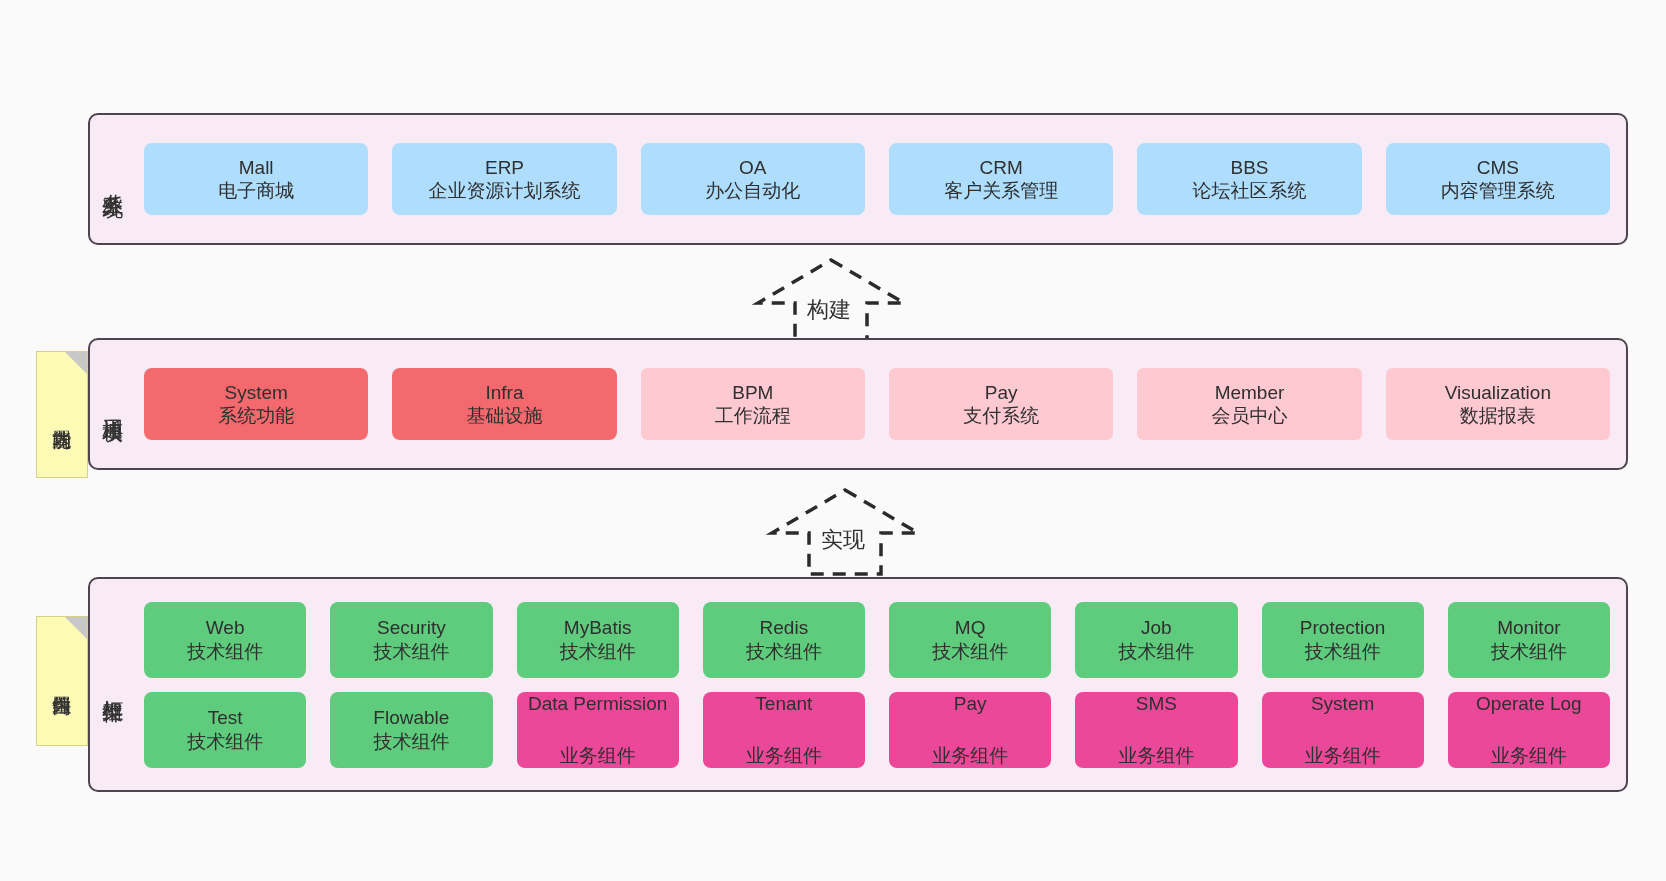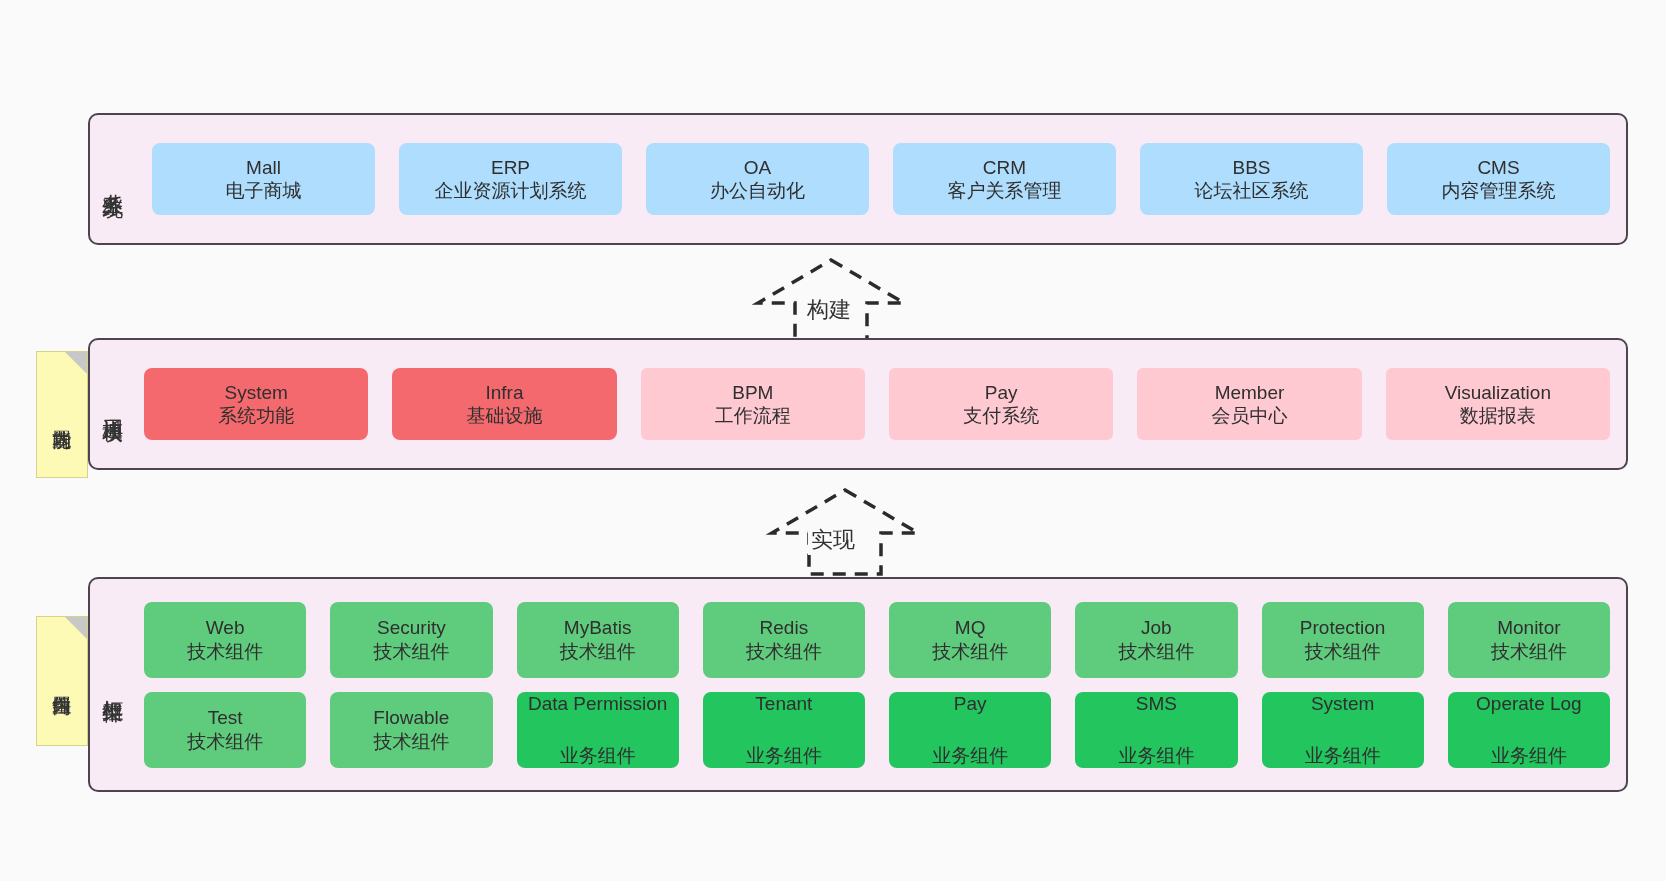--- a/index.html
+++ b/index.html
@@ -81,24 +81,24 @@
     box-sizing: border-box;
     min-width: 0;
   }
   .node .n-en { white-space: normal; }
   .node .n-cn { white-space: nowrap; }
 
   .node.blue   { background: #aeddfd; }
   .node.red    { background: #f4696e; }
   .node.pink   { background: #ffc9d2; border-radius: 6px; }
   .node.green  { background: #5fcb7c; }
-  .node.lgreen { background: #22c55e; gap: 28px; }
-
-  
-  #layer-business  { left: 88px;  top: 113px; width: 1540px; height: 132px; gap: 8px; }
+  .node.lgreen { background: #ec4899; gap: 28px; }
+
+  
+  #layer-business  { left: 88px;  top: 113px; width: 1540px; height: 132px; }
   #layer-common    { left: 88px;  top: 338px; width: 1540px; height: 132px; }
   #layer-framework { left: 88px;  top: 577px; width: 1540px; height: 215px; align-items: center; }
 
   #layer-business .node, #layer-common .node { height: 72px; }
   #layer-framework .node { height: 76px; }
 
   
   .note {
     position: absolute;
     width: 52px;
@@ -135,21 +135,21 @@
     font-size: 22px;
     color: #333333;
     background: #fafafa;
     padding: 0 3px;
     white-space: nowrap;
     user-select: none;
   }
   #arrow-build   { left: 756px; top: 258px; width: 150px; height: 88px; }
   #arrow-build .arrow-label   { left: 48px; top: 37px; }
   #arrow-impl    { left: 770px; top: 488px; width: 150px; height: 88px; }
-  #arrow-impl .arrow-label    { left: 38px; top: 37px; }
+  #arrow-impl .arrow-label    { left: 48px; top: 37px; }
 </style>
 </head>
 <body>
 
 <div id="canvas">
 
   <div class="layer" id="layer-business">
     <div class="layer-title">业务系统</div>
     <div class="layer-body">
       <div class="row">

